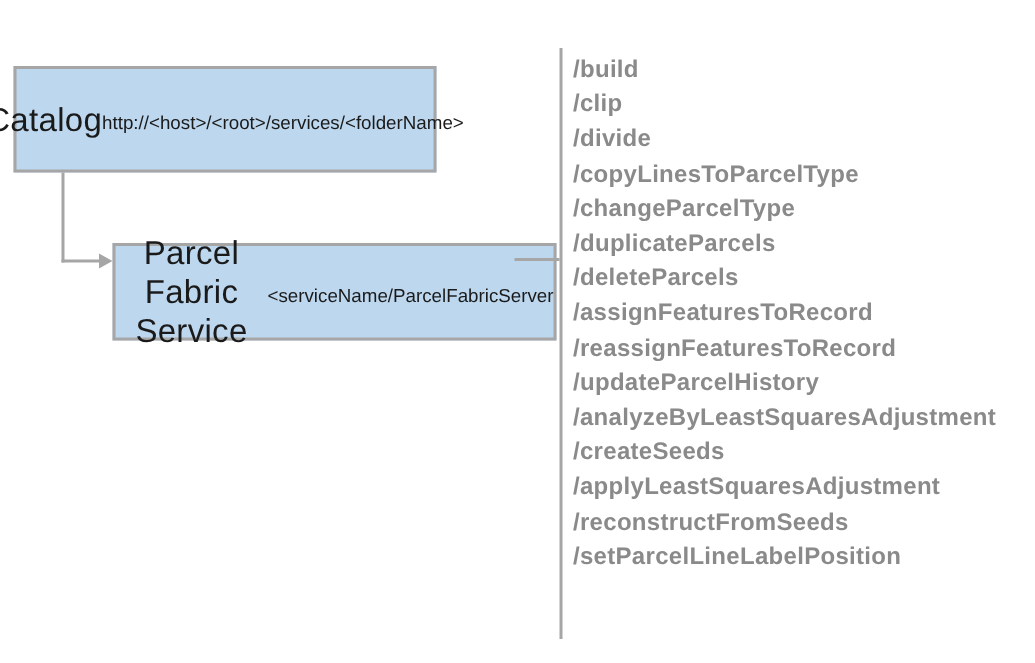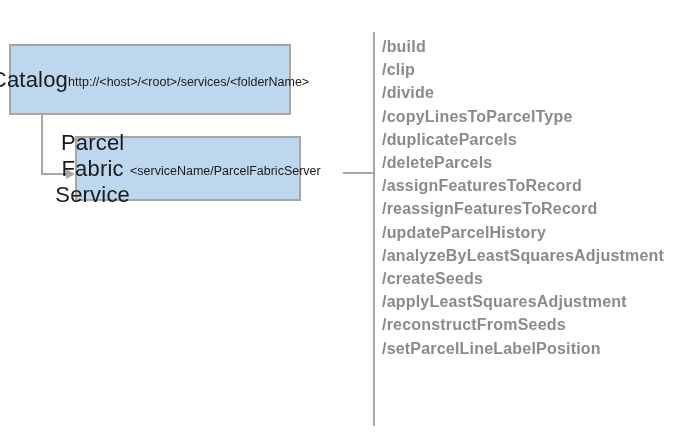--- a/index.html
+++ b/index.html
@@ -25,21 +25,21 @@
   .box {
     position: absolute;
     background: var(--box-fill);
     border: 2px solid var(--box-border);
     display: flex;
     align-items: center;
     justify-content: center;
     text-align: center;
   }
   .box-catalog { left: 9px;  top: 44px;  width: 282px; height: 71px; }
-  .box-service { left: 75px; top: 136px; width: 226px; height: 65px; }
+  .box-service { left: 75px; top: 162px; width: 296px; height: 65px; }
 
   .box-title {
     color: var(--title-text);
     font-size: 22px;
     line-height: 26px;
     letter-spacing: 0.2px;
   }
   .box-subtitle {
     color: var(--title-text);
     font-size: 12.5px;
@@ -99,20 +99,21 @@
 
   <div class="conn conn-service-h"></div>
 
   <div class="conn endpoint-rule"></div>
 
   <div class="endpoint-list">
       <div class="endpoint">/build</div>
       <div class="endpoint">/clip</div>
       <div class="endpoint">/divide</div>
       <div class="endpoint">/copyLinesToParcelType</div>
+      <div class="endpoint">/changeParcelType</div>
       <div class="endpoint">/duplicateParcels</div>
       <div class="endpoint">/deleteParcels</div>
       <div class="endpoint">/assignFeaturesToRecord</div>
       <div class="endpoint">/reassignFeaturesToRecord</div>
       <div class="endpoint">/updateParcelHistory</div>
       <div class="endpoint">/analyzeByLeastSquaresAdjustment</div>
       <div class="endpoint">/createSeeds</div>
       <div class="endpoint">/applyLeastSquaresAdjustment</div>
       <div class="endpoint">/reconstructFromSeeds</div>
       <div class="endpoint">/setParcelLineLabelPosition</div>

